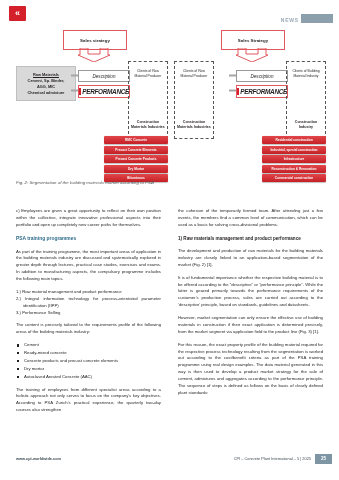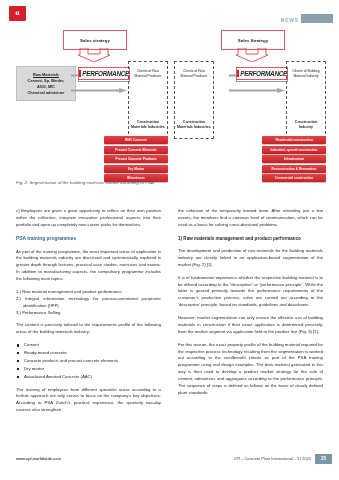--- a/index.html
+++ b/index.html
@@ -57,21 +57,21 @@
   .cb-top{font-size:3.4px;color:#231f20;line-height:1.45;}
   .cb-bot{font-size:3.6px;color:#231f20;font-weight:bold;line-height:1.55;}
 
   .desc-box{
     position:absolute;left:62px;top:42px;width:50px;height:10px;
     border:1.1px solid #9a9a9a;background:#fff;
     font-size:4.6px;font-style:italic;color:#231f20;
     display:flex;align-items:center;justify-content:center;
   }
   .perf-box{
-    position:absolute;left:62px;top:39px;width:50px;height:11px;
+    position:absolute;left:62px;top:57px;width:50px;height:11px;
     border:1.2px solid #e0595f;background:#fff;
     display:flex;align-items:center;justify-content:center;gap:1px;
   }
   .perf-mark{width:3.5px;height:7px;background:#d3202b;}
   .perf-text{
     font-size:6.4px;font-weight:bold;font-style:italic;color:#231f20;
     letter-spacing:-0.3px;transform:scaleY(1.15);
   }
   .gray-arrow{position:absolute;height:5px;}
   .ga-1{left:55px;top:44.5px;width:56px;}

